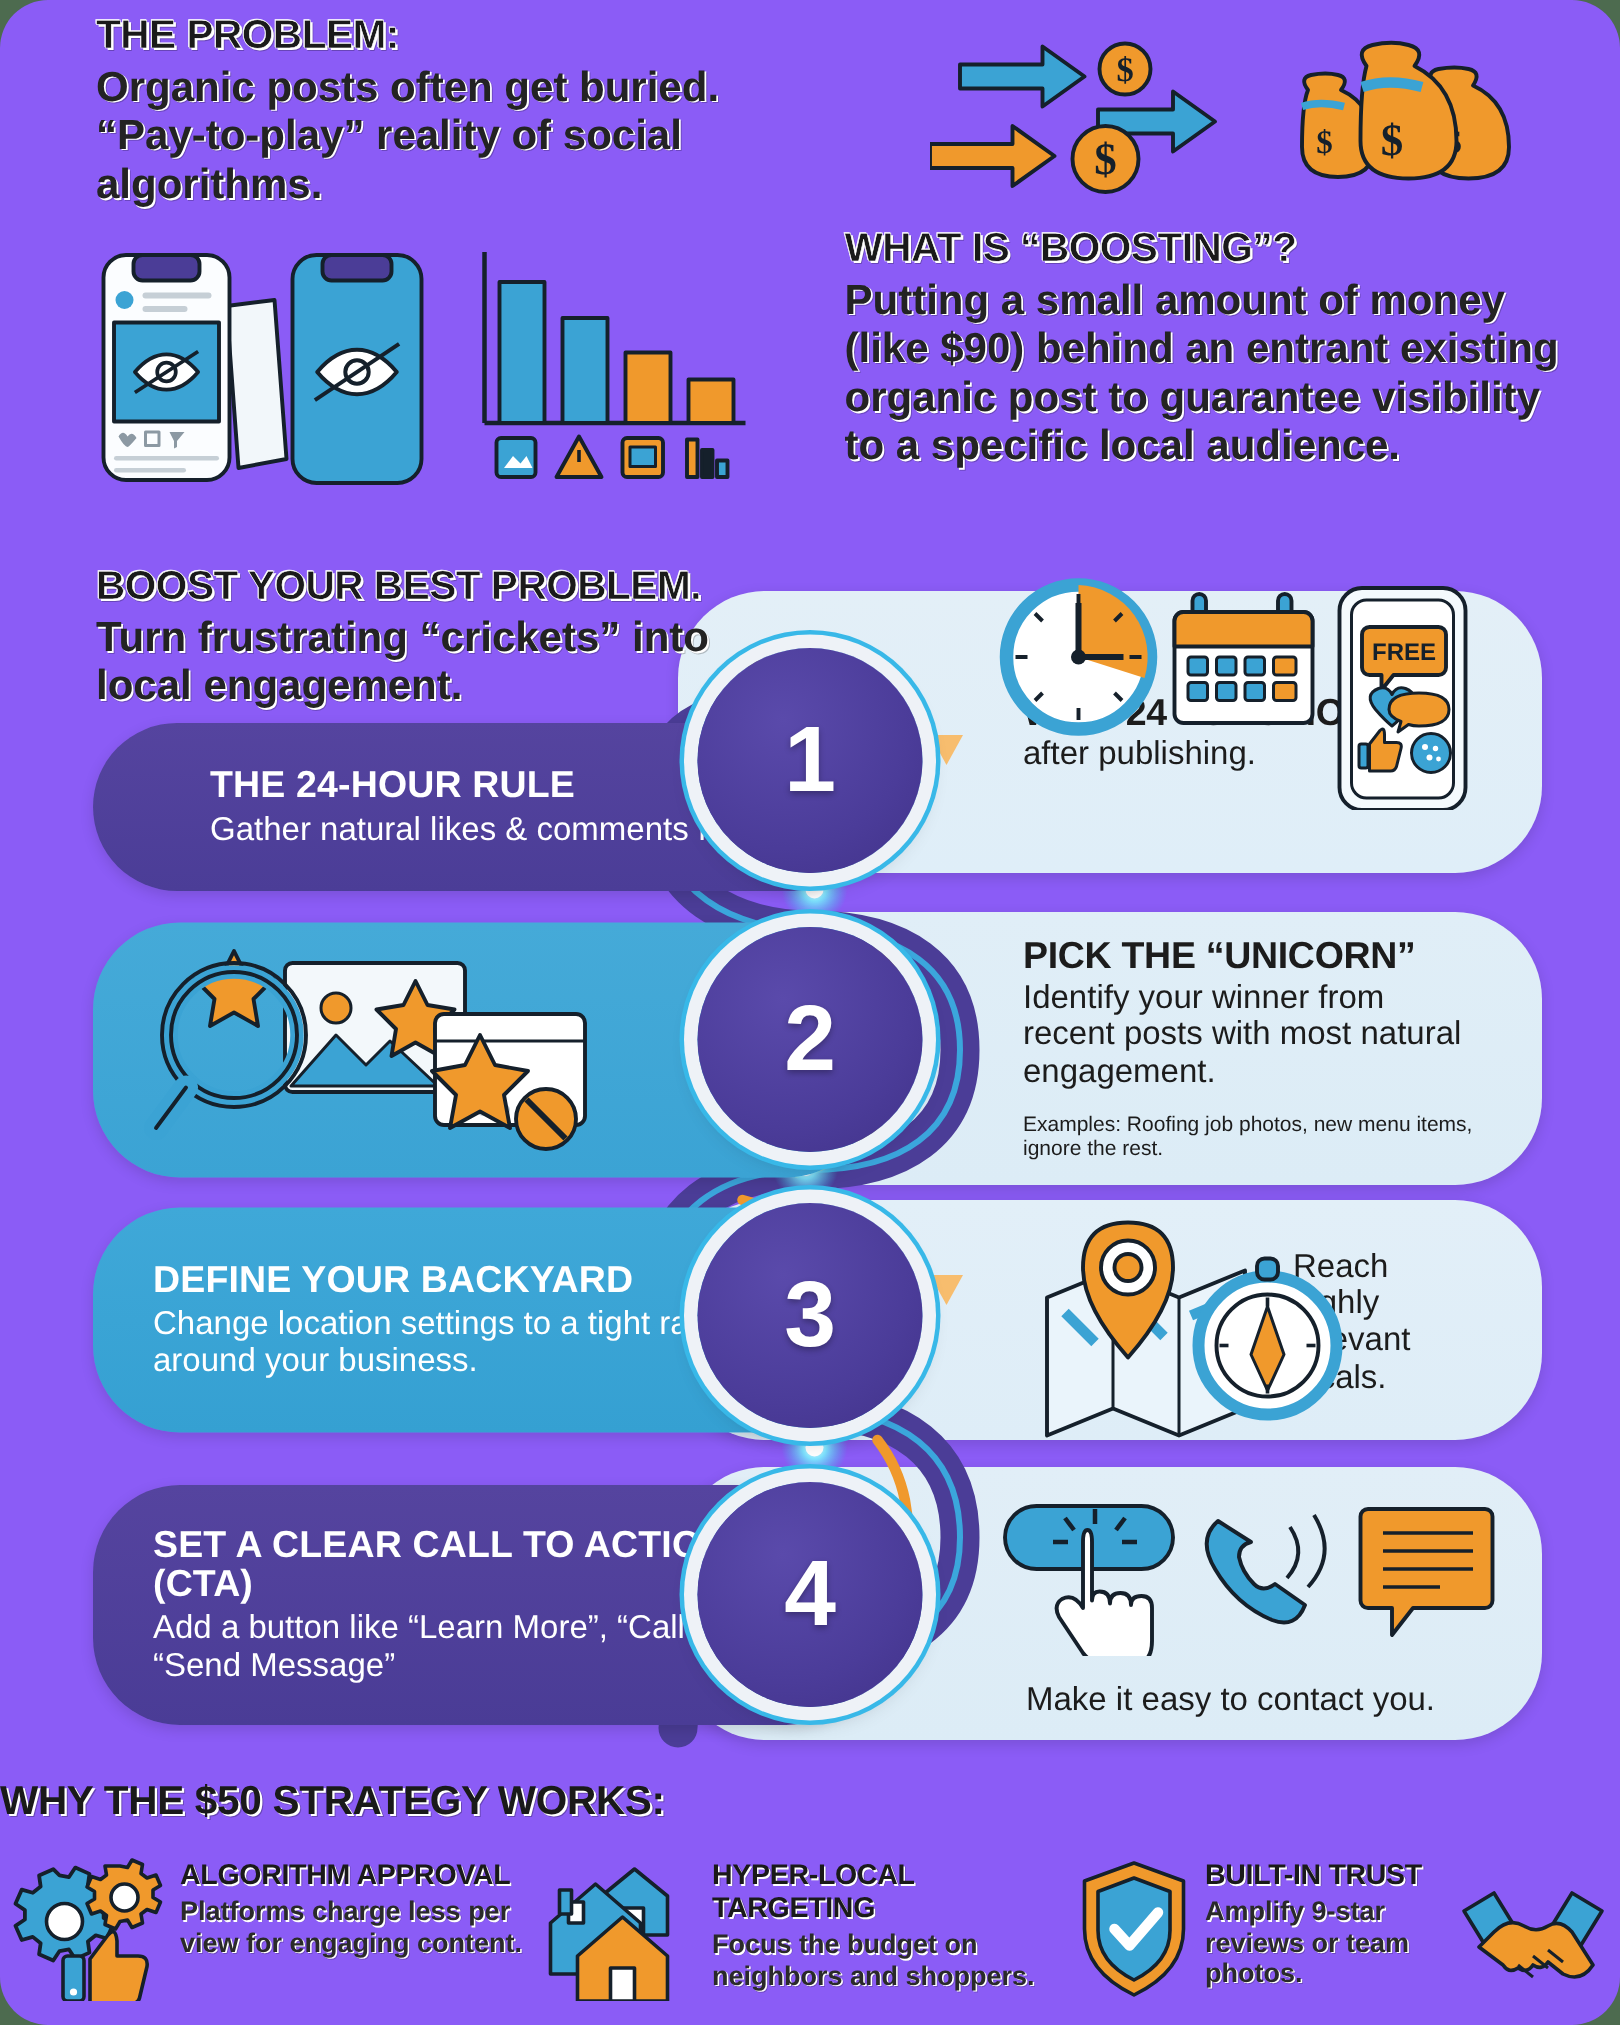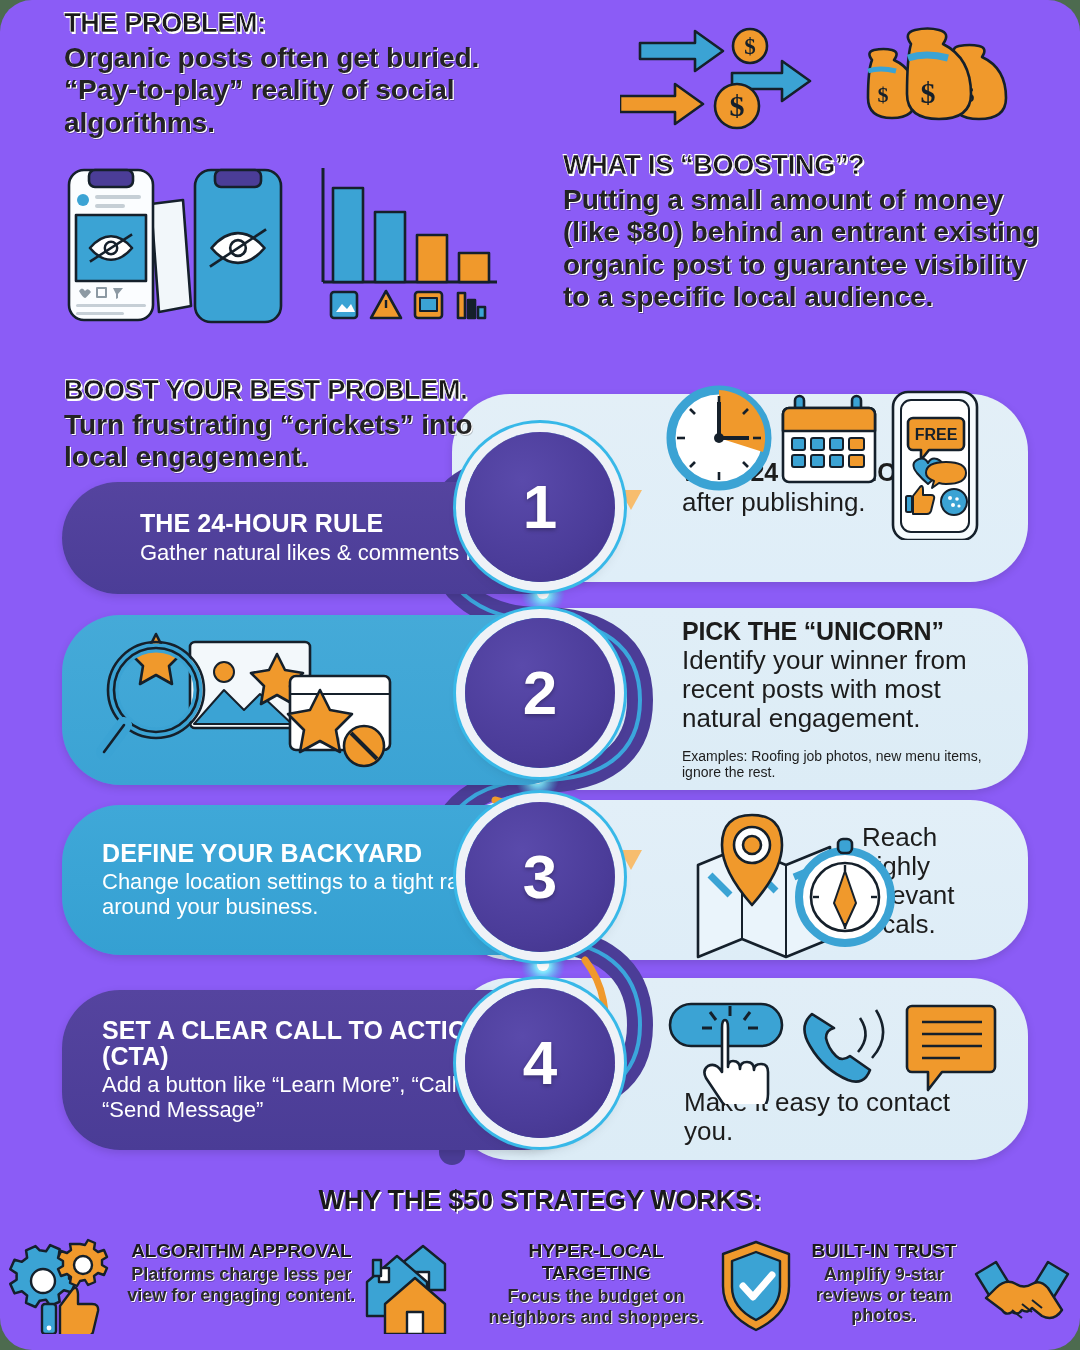--- a/index.html
+++ b/index.html
@@ -65,21 +65,21 @@
   .r3 { top: 420px; height: 160px; background: linear-gradient(180deg,#e2eff8 0%,#deedf7 100%); z-index: 2; }
   .p4 { top: 610px; height: 160px; background: linear-gradient(180deg,#55449f 0%,#4a3c96 100%); z-index: 4; }
   .r4 { top: 598px; height: 182px; background: linear-gradient(180deg,#e1eef7 0%,#dcecf6 100%); z-index: 2; }
 
   .pill-text-w { color: #ffffff; }
   .pill-title-w { font-size: 25px; font-weight: 700; line-height: 1.05; letter-spacing: 0.1px; }
   .pill-sub-w { font-size: 22px; font-weight: 400; line-height: 1.13; margin-top: 4px; }
 
   .rt { color: #1c1c1c; }
   .rt-title { font-size: 25px; font-weight: 700; letter-spacing: -0.2px; line-height: 1.05; }
-  .rt-sub { font-size: 26px; font-weight: 400; line-height: 1.12; margin-top: 2px; }
+  .rt-sub { font-size: 22px; font-weight: 400; line-height: 1.12; margin-top: 2px; }
   .rt-sub2 { font-size: 14px; font-weight: 400; line-height: 1.12; margin-top: 16px; }
 
   
   .spine { position: absolute; left: 0; top: 0; width: 1080px; height: 800px; z-index: 3; pointer-events: none; }
   .circle-wrap { position: absolute; z-index: 5; }
   .num-circle {
     position: relative;
     width: 150px; height: 150px;
     border-radius: 50%;
     background: radial-gradient(circle at 38% 32%, #5a4aab 0%, #4b3c99 62%, #413289 100%);
@@ -90,28 +90,28 @@
     color: #ffffff;
     font-size: 62px;
     font-weight: 700;
     line-height: 1;
     text-shadow: 0 2px 4px rgba(0,0,0,0.3);
   }
 
   
   .footer { position: absolute; left: 0; top: 1185px; width: 1080px; height: 165px; }
   .footer-title {
-    text-align: center;
+    text-align: left;
     font-size: 27px;
     font-weight: 700;
     color: #1a1a1a;
     letter-spacing: -0.2px;
     text-shadow: 1.5px 1.5px 0 #fff, 2.2px 2.2px 0 rgba(0,0,0,0.25);
   }
-  .footer-cols { display: flex; margin-top: 22px; padding: 0 8px; text-align: center; }
+  .footer-cols { display: flex; margin-top: 22px; padding: 0 8px; }
   .fcol { flex: 1; display: flex; align-items: flex-start; gap: 8px; }
   .fcol-txt { padding-top: 2px; }
   .fc-title { font-size: 19px; font-weight: 700; color: #1a1a1a;
     text-shadow: 1px 1px 0 #fff, 1.6px 1.6px 0 rgba(0,0,0,0.22); letter-spacing: -0.2px; }
   .fc-sub { font-size: 18px; font-weight: 700; line-height: 1.14; color: #2a2a2a; margin-top: 2px;
     text-shadow: 1px 1px 0 #fff, 1.5px 1.5px 0 rgba(0,0,0,0.2); }
   .fc-icon { flex: none; }
 </style>
 </head>
 <body>
@@ -196,21 +196,21 @@
           <path d="M291 26 q-8 -11 4 -14 q13 -3 24 0 q12 3 4 14 q28 14 28 50 q0 25 -32 25 q-32 0 -32 -25 q0 -36 4 -50z" fill="#f0992c"></path>
           <path d="M288 40 q18 -6 40 0" stroke-width="7" stroke="#3ba3d4" fill="none"></path>
           <text x="308" y="85" font-family="Liberation Serif, serif" font-size="30" font-weight="700" text-anchor="middle" fill="#15202b" stroke="none">$</text>
         </g>
       </g>
     </svg>
   </div>
 
   <div class="what-block">
     <div class="hdr-outline">WHAT IS “BOOSTING”?</div>
-    <div class="body-outline">Putting a small amount of money (like $80) behind an entrant existing organic post to guarantee visibility to a specific local audience.</div>
+    <div class="body-outline">Putting a small amount of money (like $90) behind an entrant existing organic post to guarantee visibility to a specific local audience.</div>
   </div>
 
   <div class="boost-block">
     <div class="hdr-outline">BOOST YOUR BEST PROBLEM.</div>
     <div class="body-outline">Turn frustrating “crickets” into local engagement.</div>
   </div>
 
   <div class="steps">
 
     <div class="pill pill-right r1">

